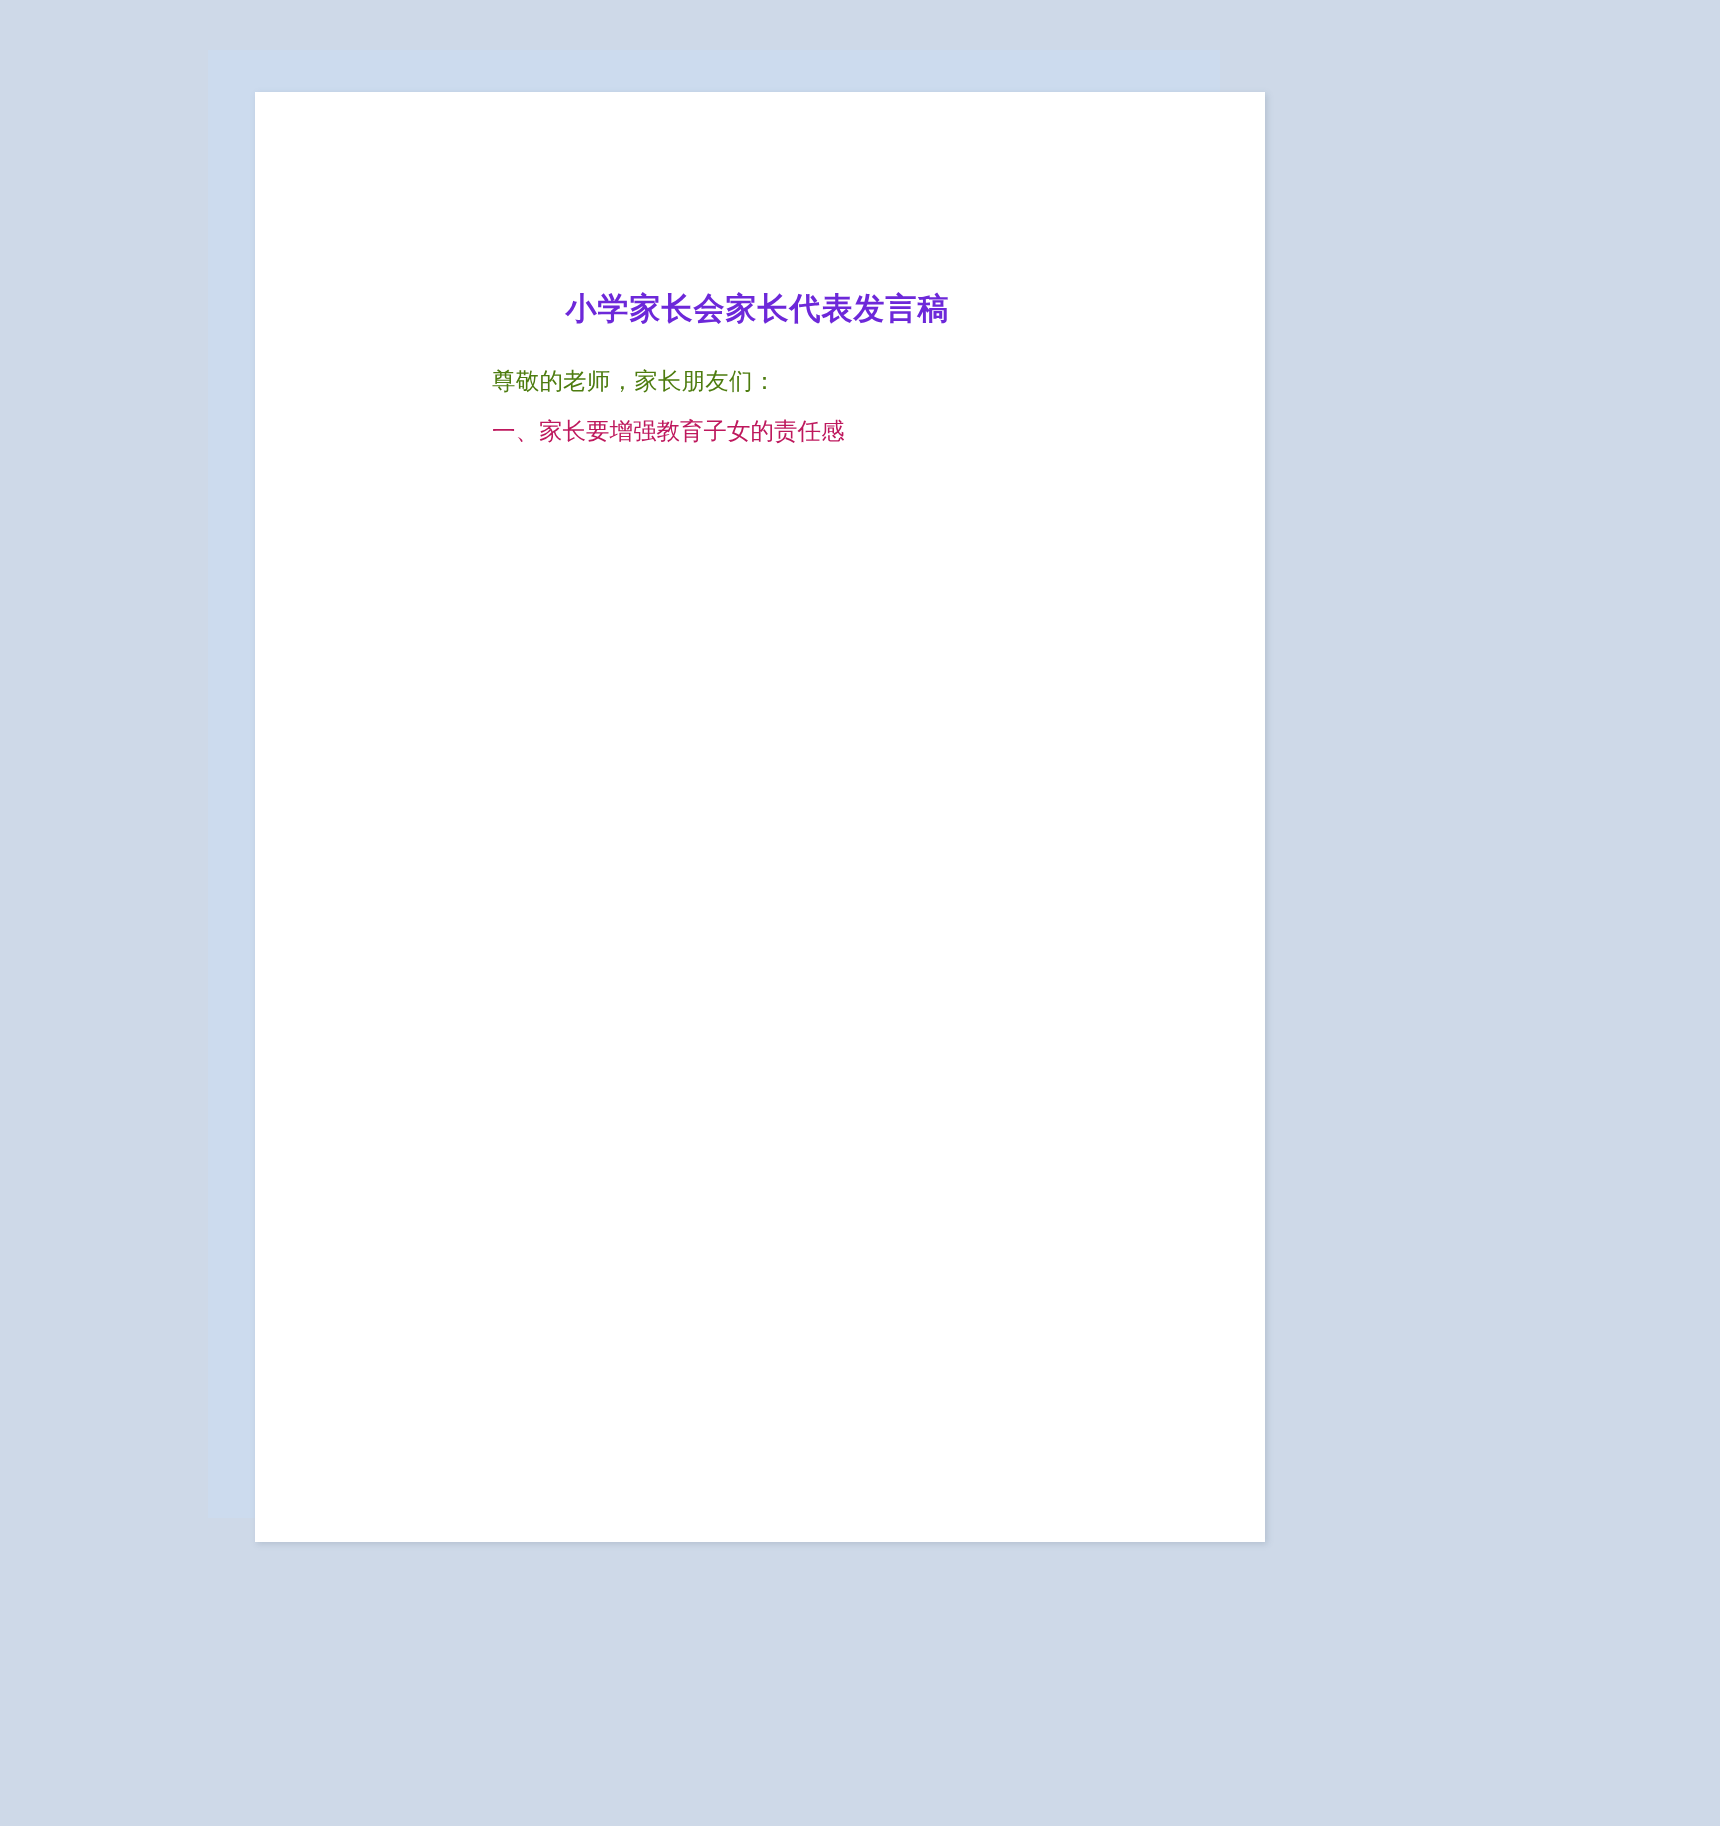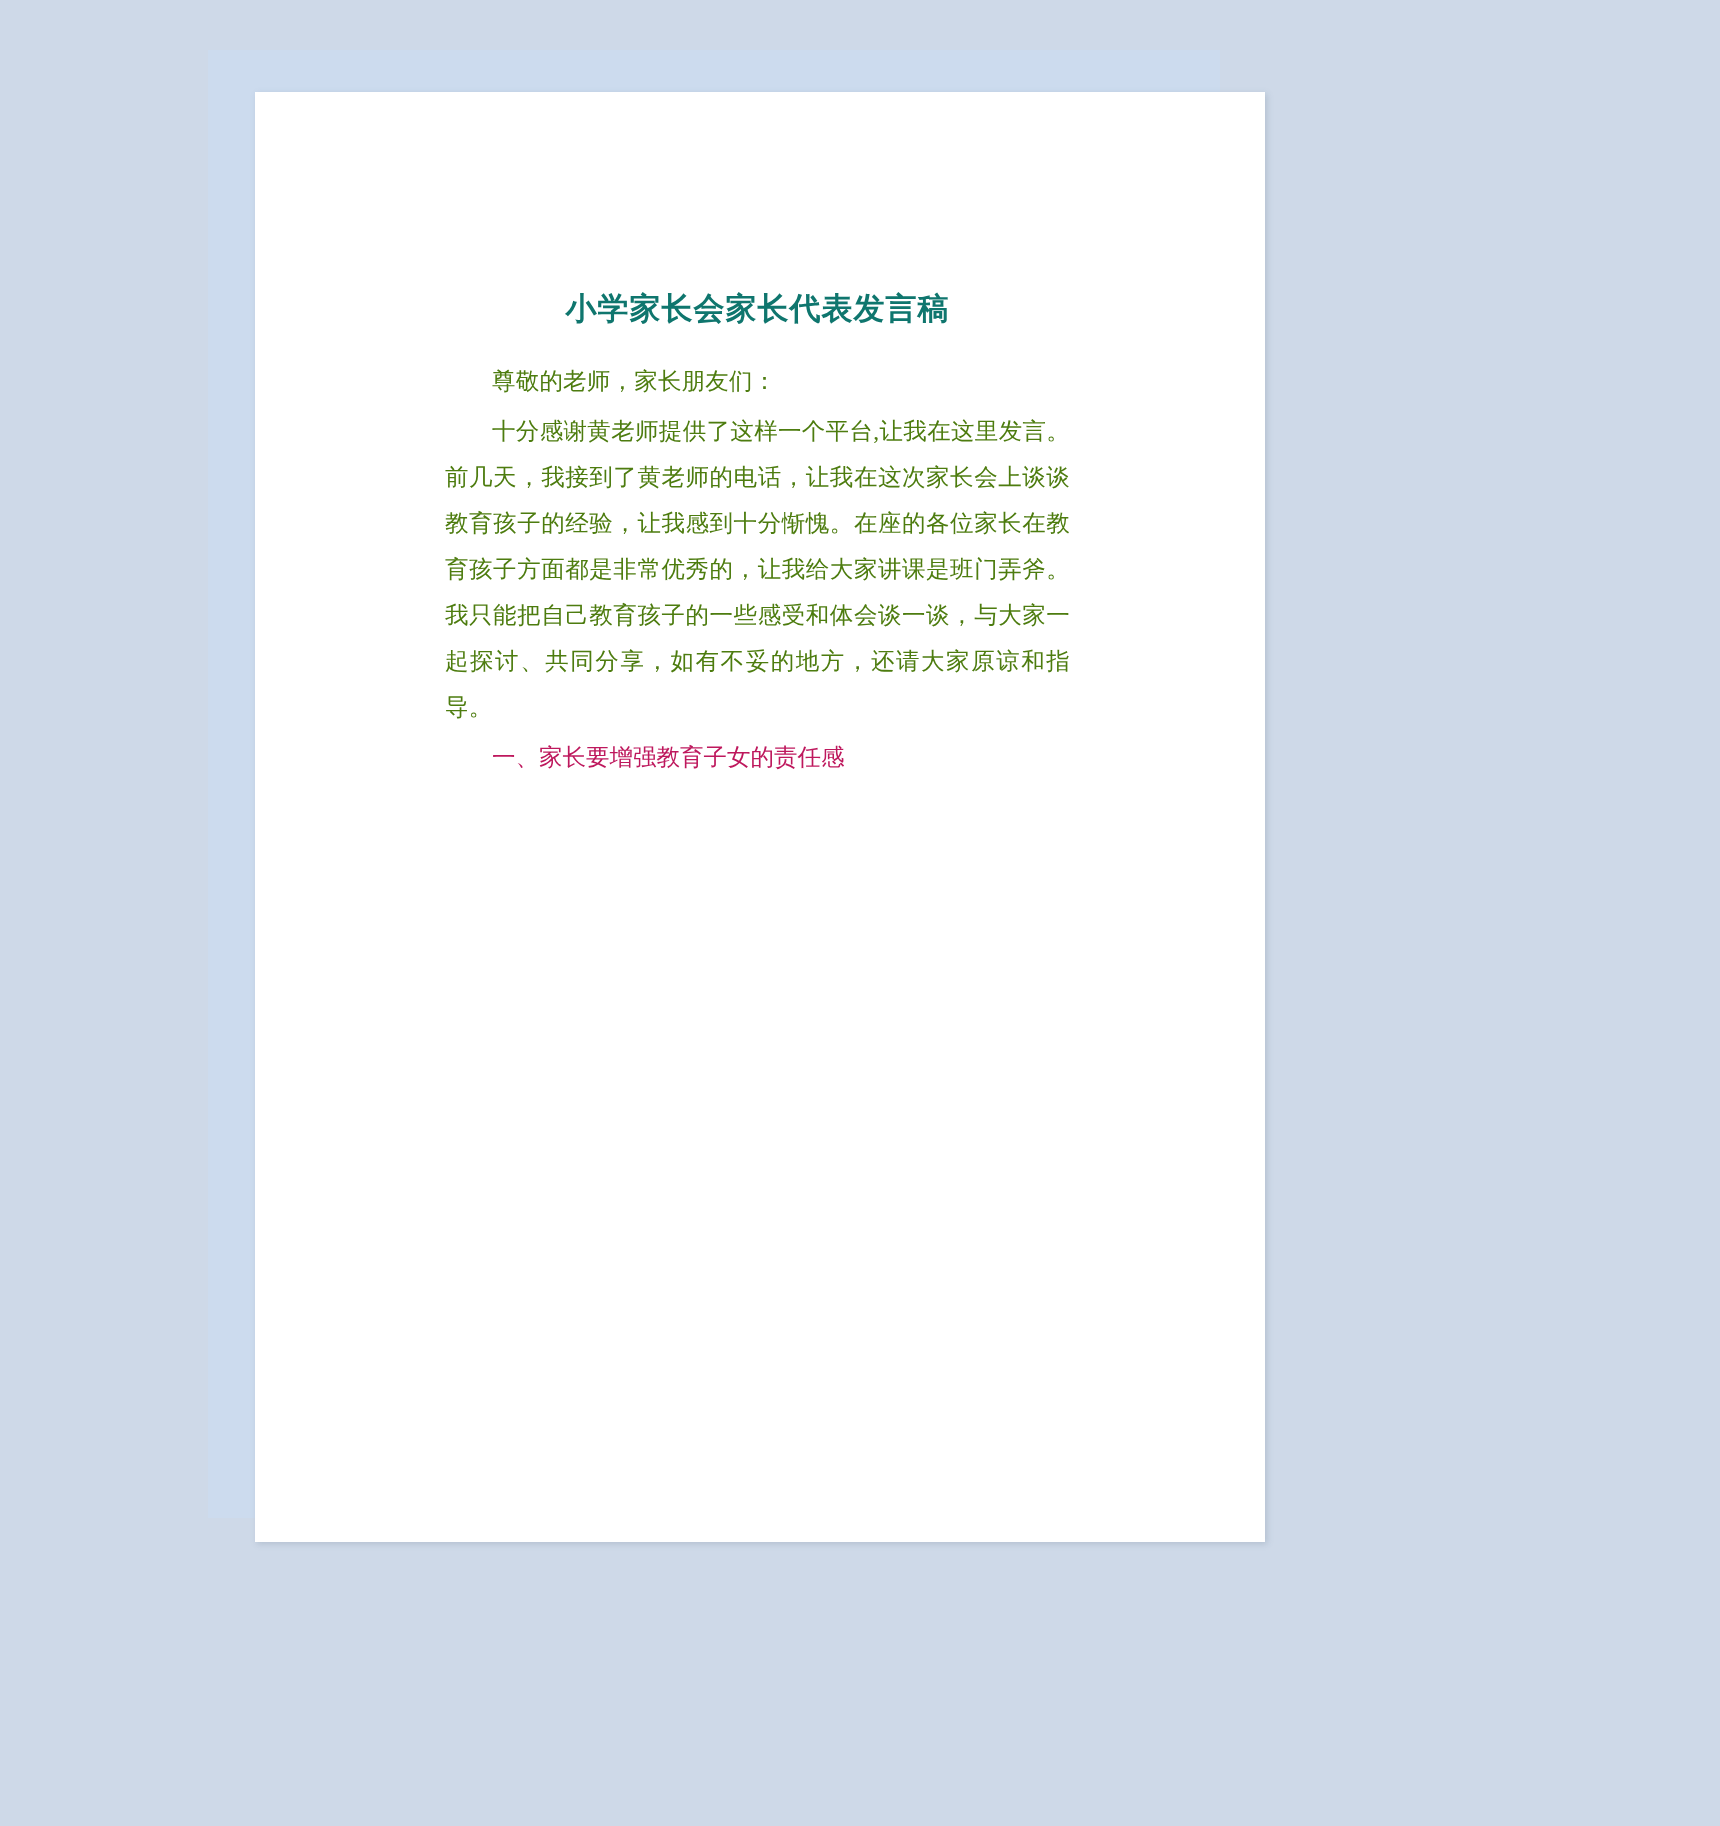--- a/index.html
+++ b/index.html
@@ -44,21 +44,21 @@
     left: 190px;
     top: 195px;
     width: 625px;
   }
 
   .doc-title {
     font-size: 31px;
     font-weight: bold;
     text-align: center;
     letter-spacing: 1px;
-    color: #0f766e;
+    color: #6d28d9;
     margin: 0 0 28px 0;
     line-height: 1.4;
     font-family: Liberation Sans, sans-serif;
   }
 
   p.para {
     font-size: 23.5px;
     line-height: 46px;
     color: #4d7c0f;
     margin: 0 0 4px 0;
@@ -85,16 +85,15 @@
 </head>
 <body>
 
 <div class="back-sheet"></div>
 
 <div class="page">
   <div class="doc-body">
     <h1 class="doc-title">小学家长会家长代表发言稿</h1>
 
     <p class="para no-indent">尊敬的老师，家长朋友们：</p>
-    <p class="para">十分感谢黄老师提供了这样一个平台,让我在这里发言。前几天，我接到了黄老师的电话，让我在这次家长会上谈谈教育孩子的经验，让我感到十分惭愧。在座的各位家长在教育孩子方面都是非常优秀的，让我给大家讲课是班门弄斧。我只能把自己教育孩子的一些感受和体会谈一谈，与大家一起探讨、共同分享，如有不妥的地方，还请大家原谅和指导。</p>
     <p class="heading">一、家长要增强教育子女的责任感</p>
   </div>
 </div>
 
 </body></html>

